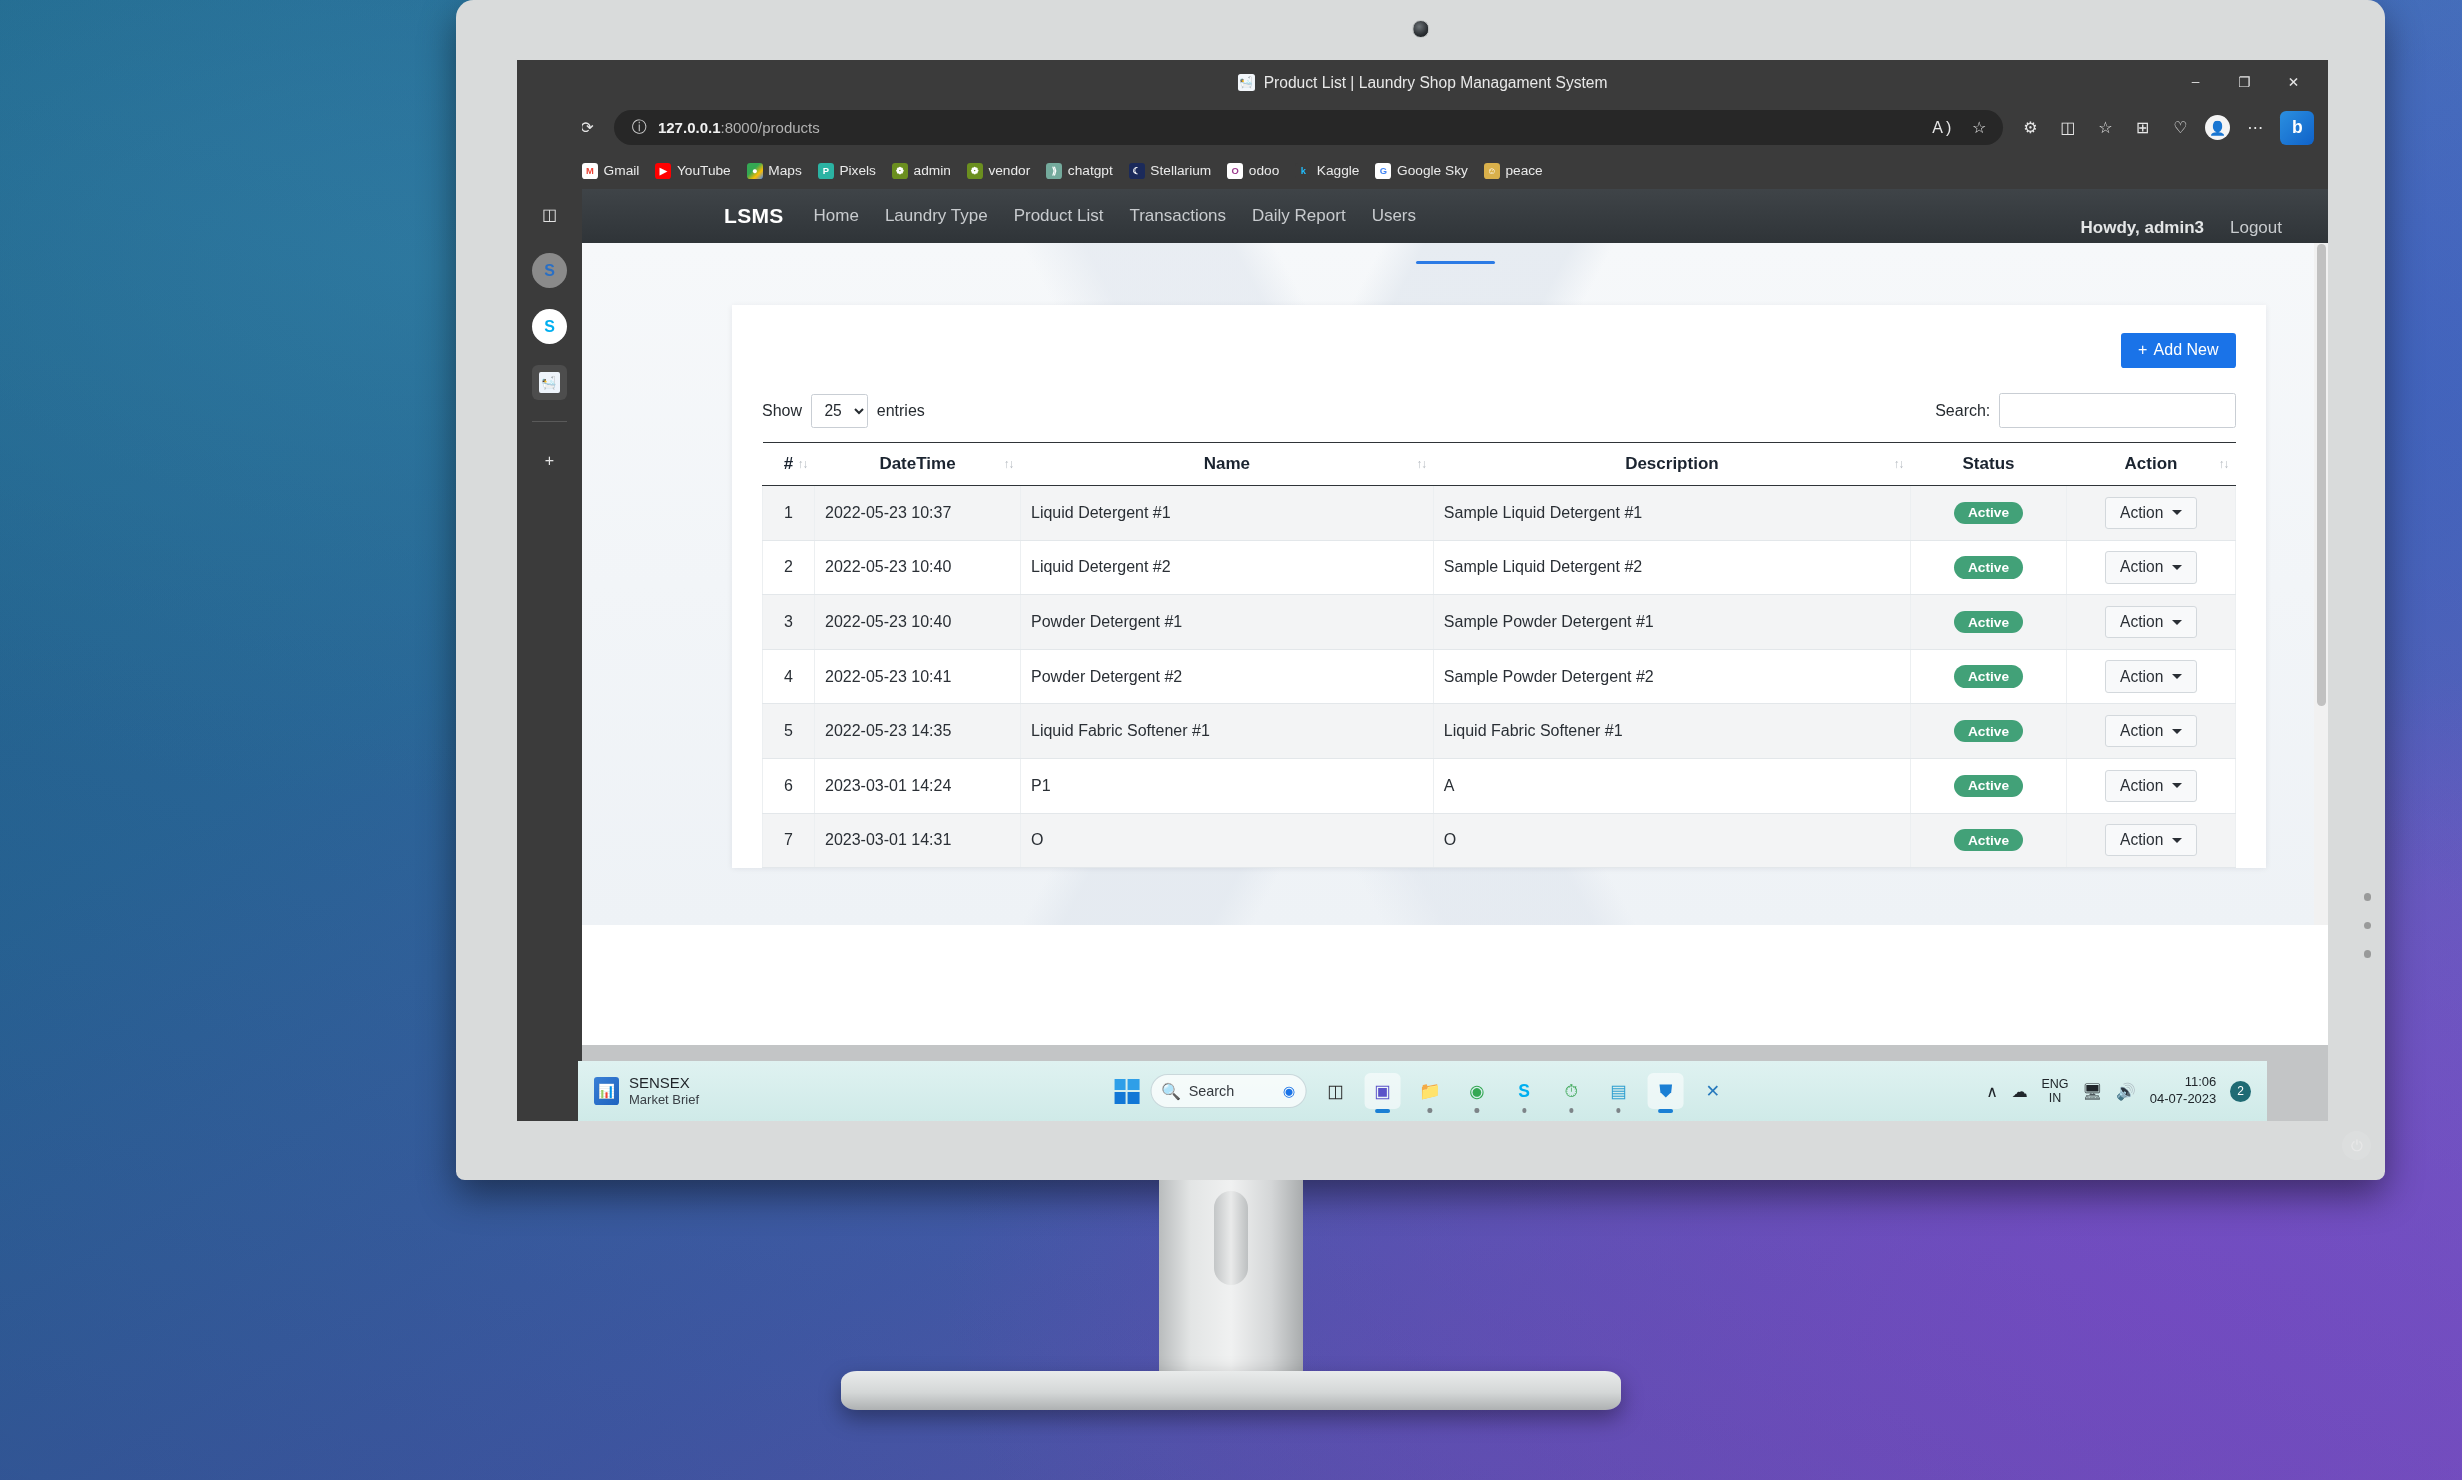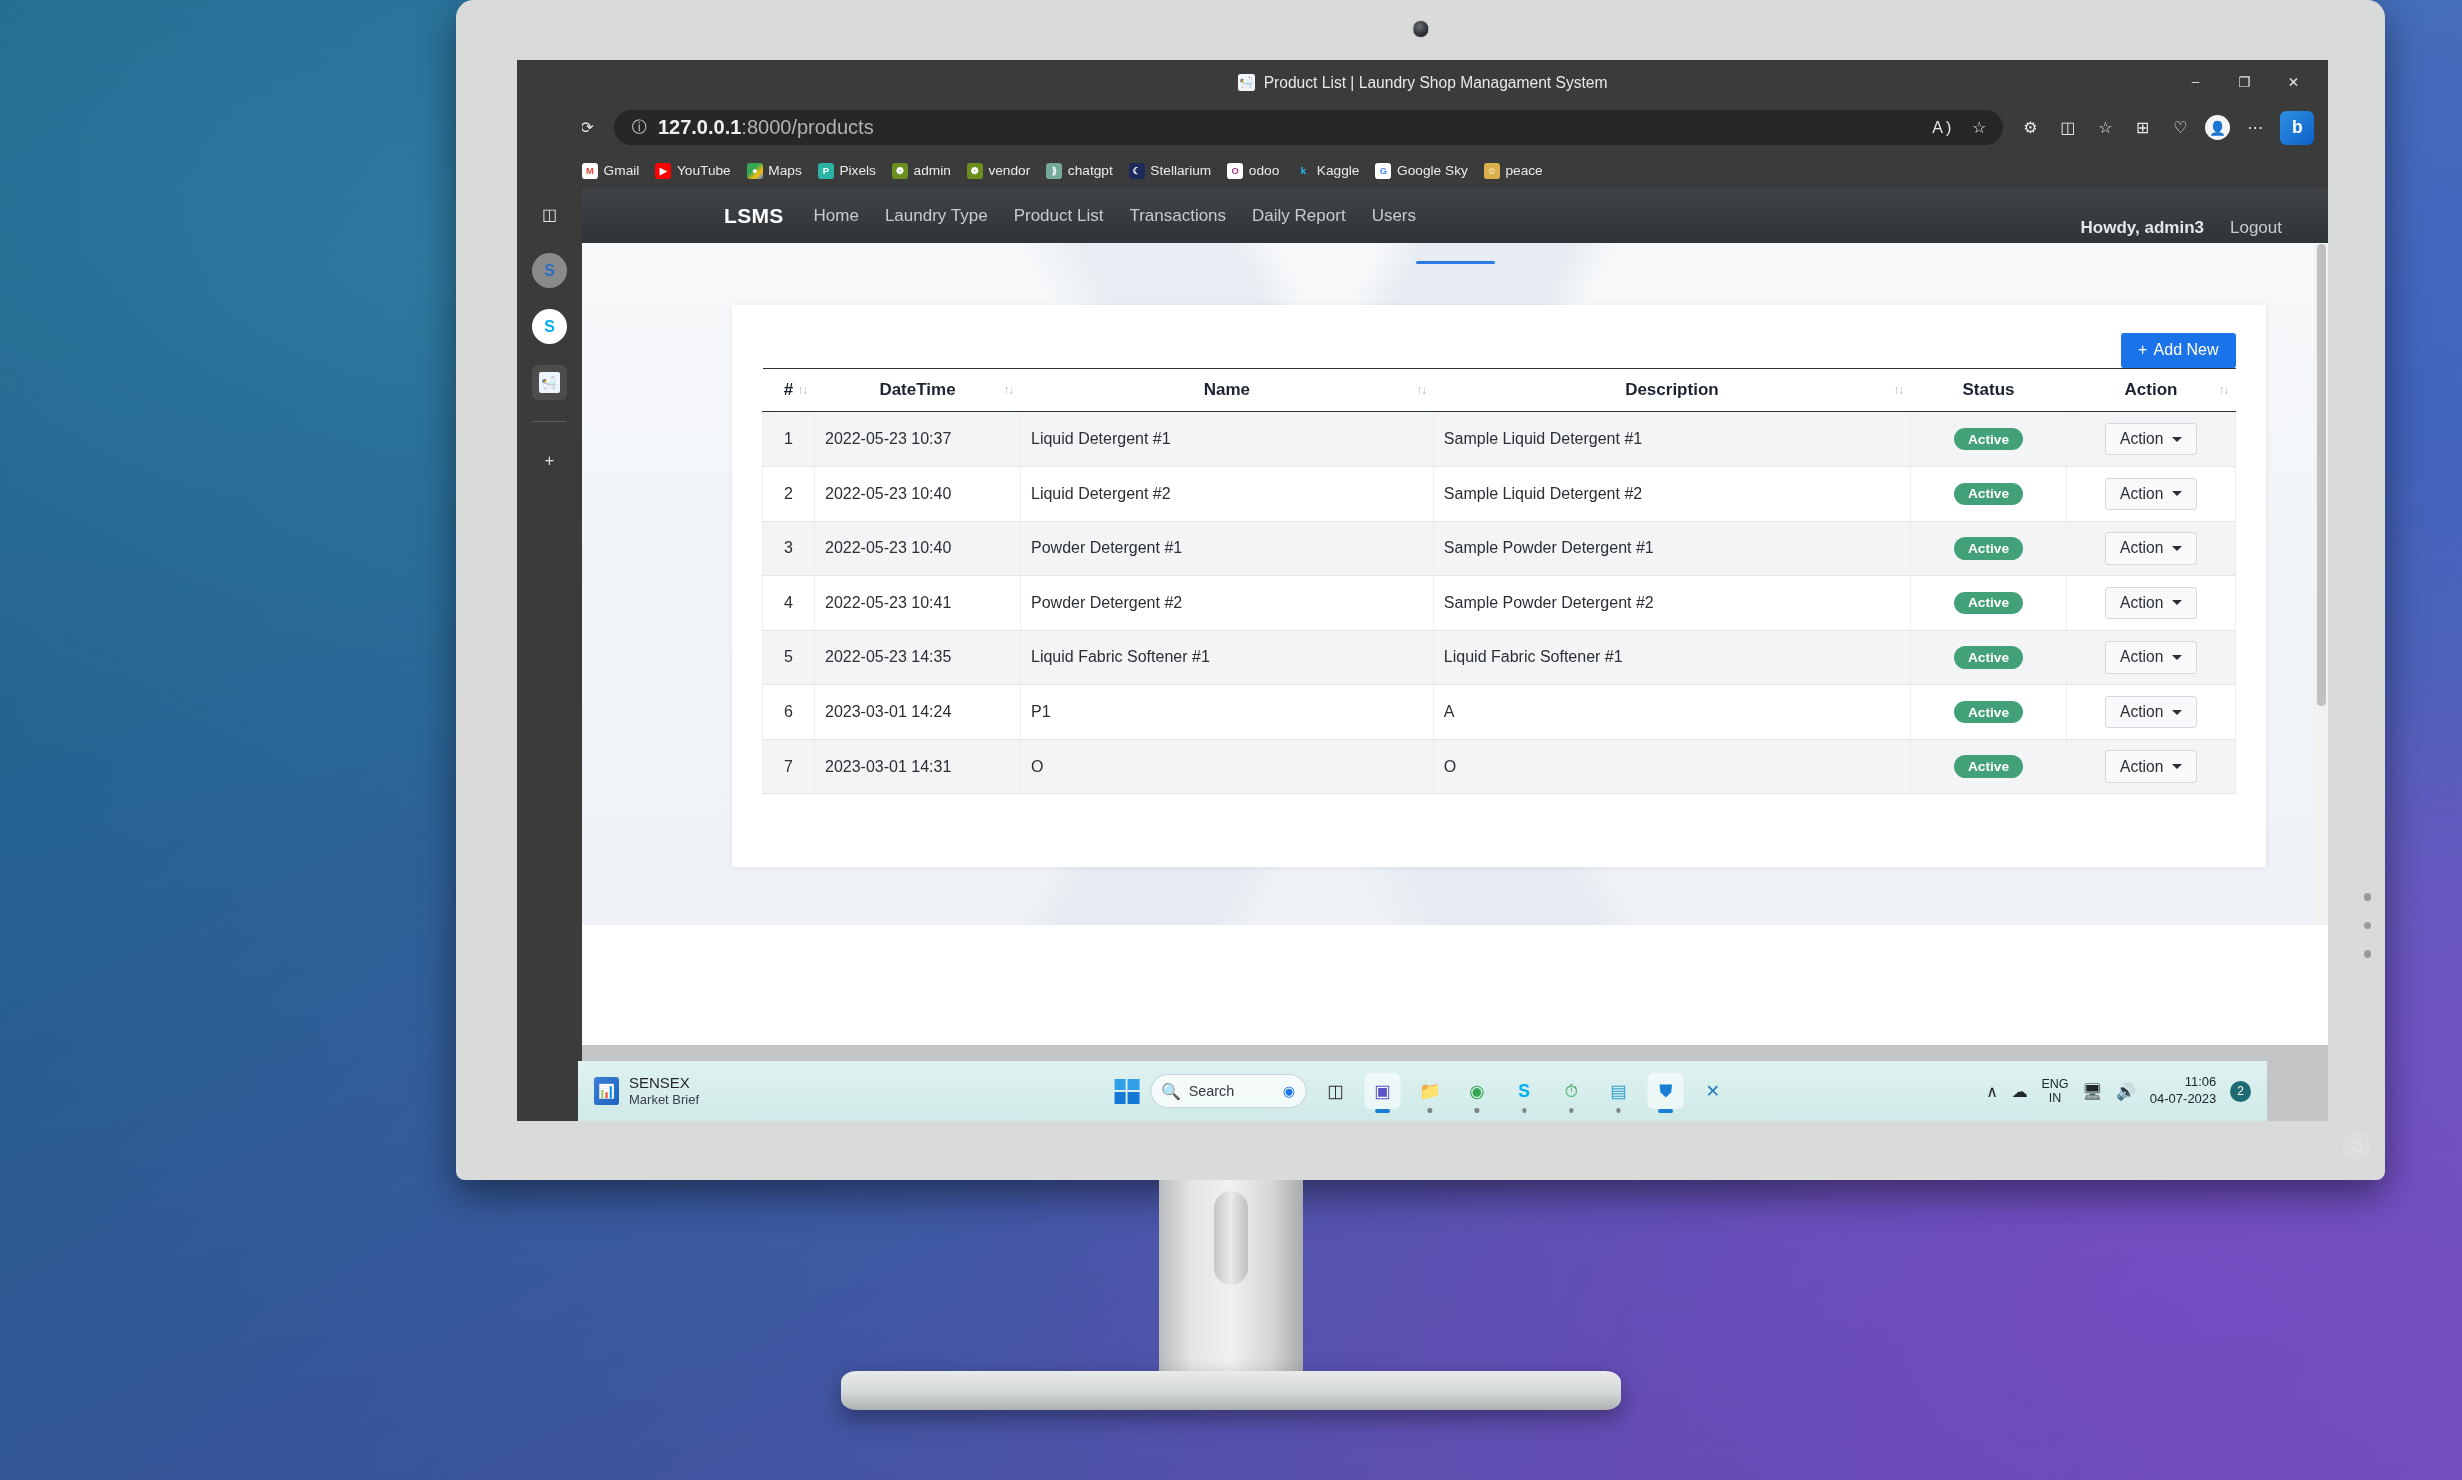--- a/index.html
+++ b/index.html
@@ -99,21 +99,21 @@
     width: 35px; height: 35px; border-radius: 5px; color:#e6e6e6;
     display:flex; align-items:center; justify-content:center; font-size: 16px;
     flex: 0 0 auto;
   }
   .omnibox {
     flex: 1 1 auto; height: 35px; background: #272727; border-radius: 17.5px;
     display:flex; align-items:center; padding: 0 10px; margin: 0 6.2px;
     position: relative;
   }
   .omnibox .info { color:#cfcfcf; font-size:15px; width:30px; text-align:center; }
-  .url { color:#f0f0f0; font-size:20px; margin-left: 3.7px; }
+  .url { color:#f0f0f0; font-size:15px; margin-left: 3.7px; }
   .url .dim { color:#b2b2b2; }
   .omnibox-right { position:absolute; right:6.2px; display:flex; gap:2.5px; }
   .tb-right { display:flex; align-items:center; gap:2.5px; }
   .avatar-icon {
     width:25px;height:25px;border-radius:50%;background:#f4f4f4;
     display:flex;align-items:center;justify-content:center;color:#555;font-size:13.7px;
   }
   .bing-btn {
     width:34px;height:34px;border-radius:6.2px;
     background: linear-gradient(135deg,#2b8fe0,#0f62c9);
@@ -453,20 +453,33 @@
           <div class="title-rule"></div>
 
           <div class="card">
             <div class="card-top">
               <button class="add-new">
                 <span>+</span>
                 <span>Add New</span>
               </button>
             </div>
 
+            <div class="controls">
+              <div class="show-entries">
+                <span>Show</span>
+                <select class="show-select">
+                  <option>25</option>
+                </select>
+                <span>entries</span>
+              </div>
+              <div class="search-wrap">
+                <span>Search:</span>
+                <input class="search-input" type="text" placeholder="" style="">
+              </div>
+            </div>
 
             <table class="dt">
               <thead>
                 <tr>
                   <th><span>#</span><span class="sorter">↑↓</span></th>
                   <th><span>DateTime</span><span class="sorter">↑↓</span></th>
                   <th><span>Name</span><span class="sorter">↑↓</span></th>
                   <th><span>Description</span><span class="sorter">↑↓</span></th>
                   <th><span>Status</span></th>
                   <th><span>Action</span><span class="sorter">↑↓</span></th>

